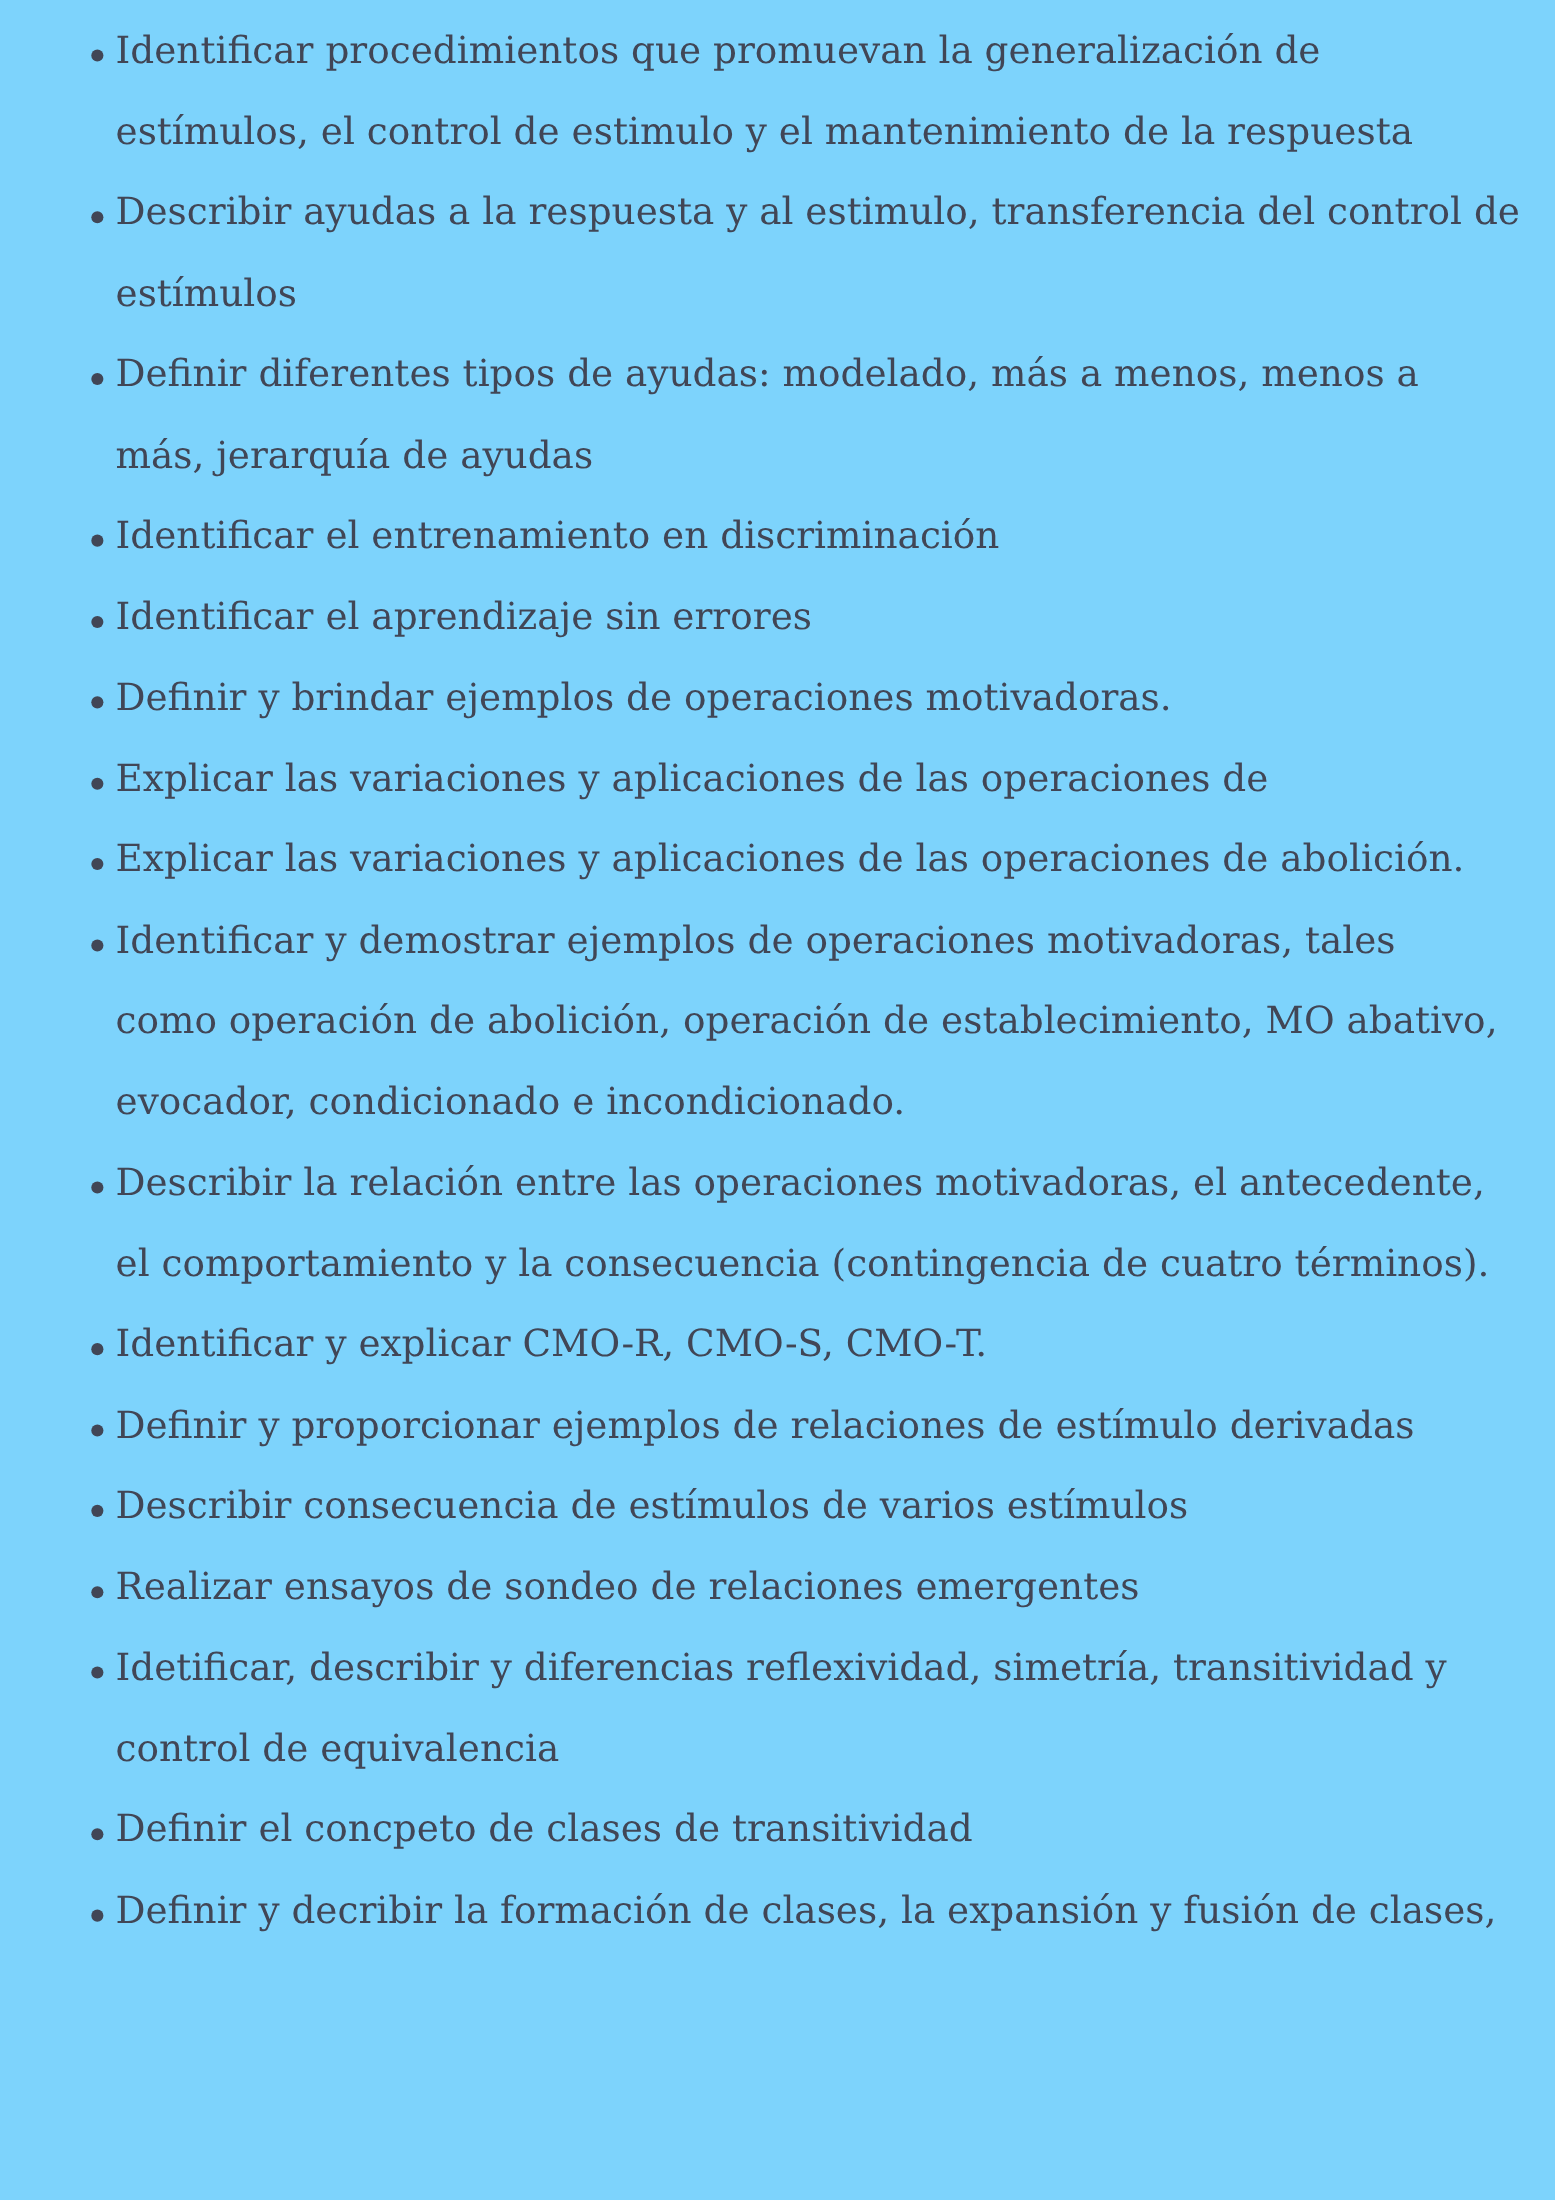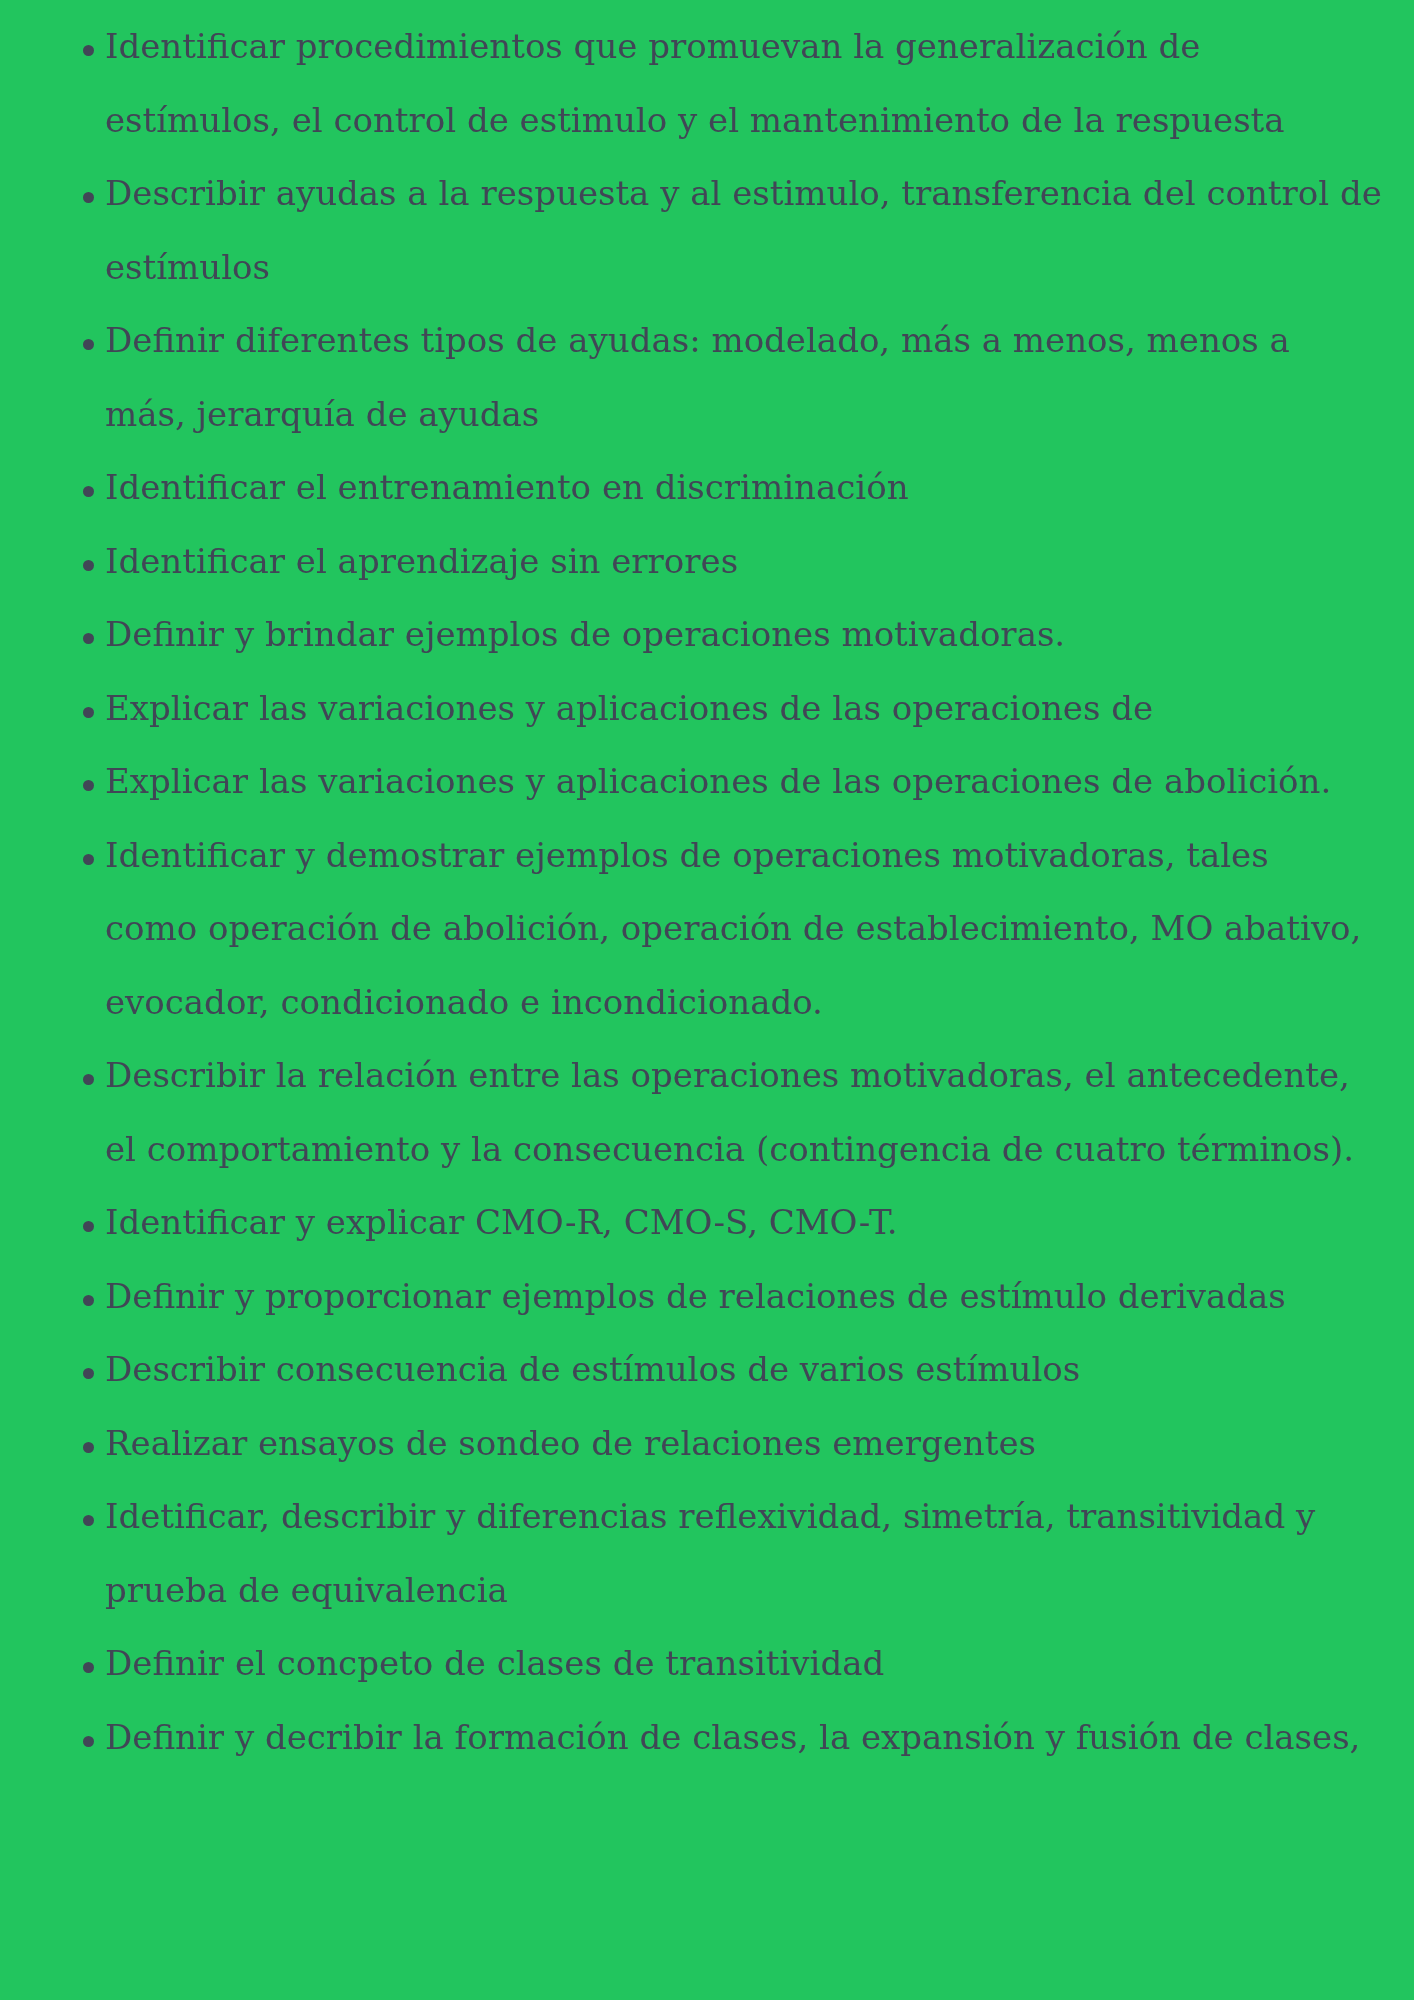--- a/index.html
+++ b/index.html
@@ -36,21 +36,21 @@
   .line {
     font-size: 34px;
     line-height: 73.5px;
     white-space: nowrap;
     letter-spacing: 0px;
   }
 </style>
 </head>
 <body>
 
-<div class="page" style="background: #22c55e; color: rgb(65, 70, 86);">
+<div class="page" style="background: #7dd3fc; color: rgb(65, 70, 86);">
   <ul class="bullet-list">
       <li class="bullet-item">
         <span class="bullet" style="background: rgb(65, 70, 86);"></span>
         <div class="line">Identificar procedimientos que promuevan la generalización de</div>
         <div class="line">estímulos, el control de estimulo y el mantenimiento de la respuesta</div>
       </li>
       <li class="bullet-item">
         <span class="bullet" style="background: rgb(65, 70, 86);"></span>
         <div class="line">Describir ayudas a la respuesta y al estimulo, transferencia del control de</div>
         <div class="line">estímulos</div>
@@ -103,21 +103,21 @@
         <span class="bullet" style="background: rgb(65, 70, 86);"></span>
         <div class="line">Describir consecuencia de estímulos de varios estímulos</div>
       </li>
       <li class="bullet-item">
         <span class="bullet" style="background: rgb(65, 70, 86);"></span>
         <div class="line">Realizar ensayos de sondeo de relaciones emergentes</div>
       </li>
       <li class="bullet-item">
         <span class="bullet" style="background: rgb(65, 70, 86);"></span>
         <div class="line">Idetificar, describir y diferencias reflexividad, simetría, transitividad y</div>
-        <div class="line">prueba de equivalencia</div>
+        <div class="line">control de equivalencia</div>
       </li>
       <li class="bullet-item">
         <span class="bullet" style="background: rgb(65, 70, 86);"></span>
         <div class="line">Definir el concpeto de clases de transitividad</div>
       </li>
       <li class="bullet-item">
         <span class="bullet" style="background: rgb(65, 70, 86);"></span>
         <div class="line">Definir y decribir la formación de clases, la expansión y fusión de clases,</div>
       </li>
     </ul>

